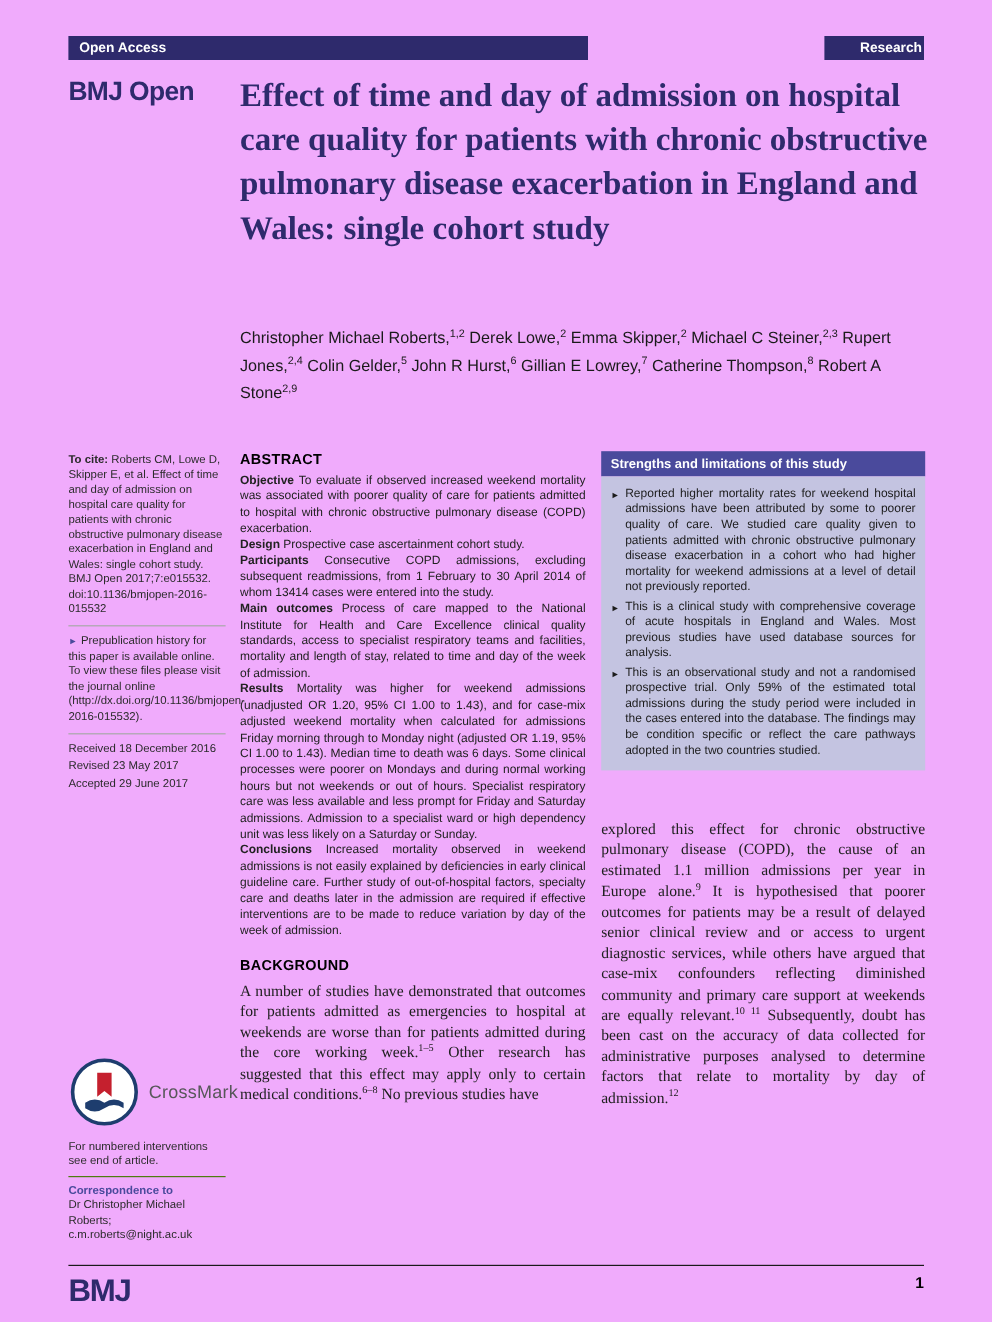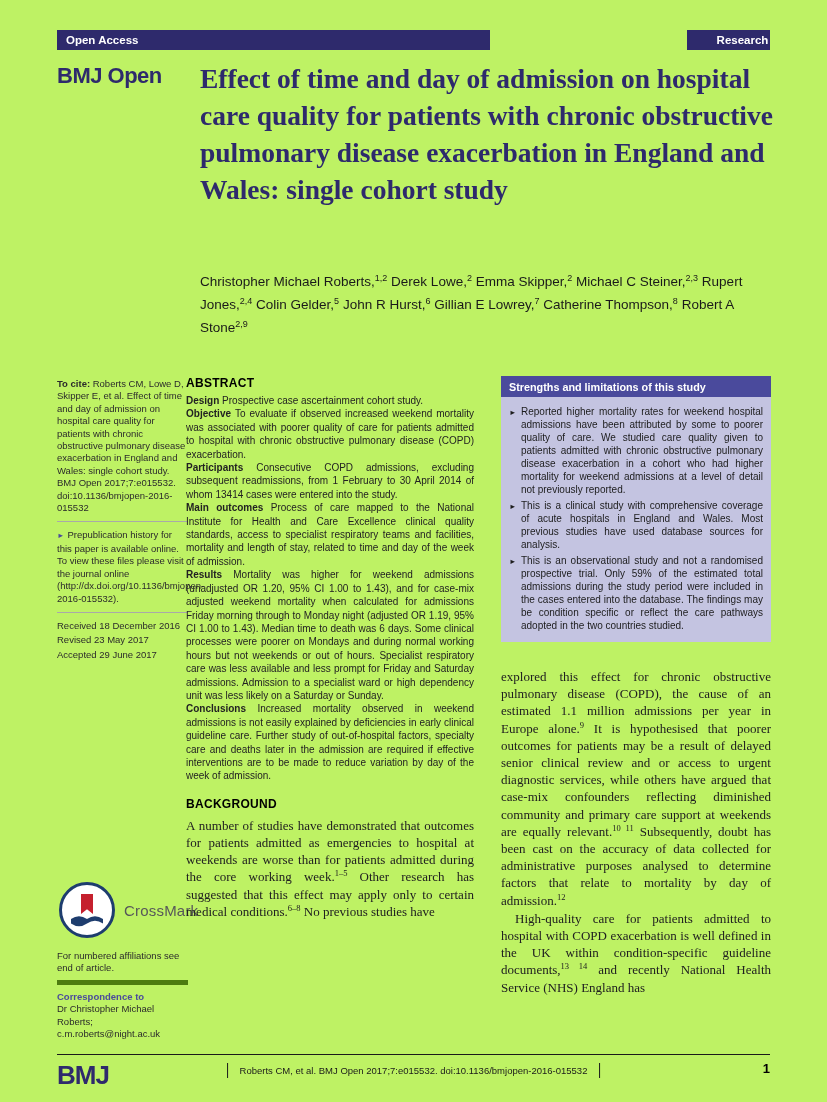--- a/index.html
+++ b/index.html
@@ -1,19 +1,19 @@
 <!DOCTYPE html>
 <html><head>
 <meta charset="utf-8">
 <style>
   * { margin:0; padding:0; box-sizing:border-box; }
   html,body { background:#ffffff; }
   .page {
     position:relative; width:827px; height:1102px; margin:0 auto;
-    background:#bef264; overflow:hidden;
+    background:#f0abfc; overflow:hidden;
     font-family:"Liberation Sans", sans-serif; color:#1a1a1a;
   }
   
   .topbar {
     position:absolute; top:30px; height:20px; background:#2e2a6c; color:#fff;
     font-size:11.5px; font-weight:bold; display:flex; align-items:center;
   }
   .topbar.left  { left:57px; width:433px; padding-left:9px; }
   .topbar.right { left:687px; width:83px; justify-content:center;padding-left:28px; }
 
@@ -46,46 +46,46 @@
     display:flex; align-items:center; gap:7px;
   }
   .cm-text { font-size:15px; color:#57575a; letter-spacing:0.2px; }
   .affil-note {
     position:absolute; left:57px; top:950px; width:131px;
     font-size:9.5px; line-height:12.4px; color:#2b2b2b;
   }
   .correspondence {
     position:absolute; left:57px; top:980px; width:131px;
     font-size:9.5px; line-height:12.4px; color:#2b2b2b;
-    border-top:5px solid #4d7c0f; padding-top:6px;
+    border-top:1px solid #4d7c0f; padding-top:6px;
   }
   .corr-label { color:#4a4a9c; font-weight:bold; }
 
   
-  .abstract { position:absolute; left:186px; top:376px; width:288px; }
+  .abstract { position:absolute; left:200px; top:376px; width:288px; }
   .abs-heading, .bg-heading {
     font-size:12px; font-weight:bold; color:#000; letter-spacing:0.3px;
     margin-bottom:4px;
   }
   .bg-heading { margin-top:14px; margin-bottom:6px; }
   .abs-sec {
     font-size:10px; line-height:13.4px; text-align:justify; color:#222;
     margin:0;
   }
   .abs-label { font-weight:bold; }
   .body-para {
     font-family:"Liberation Serif", serif; font-size:13px; line-height:17.2px;
     text-align:justify; color:#202020; margin:0;
   }
   .body-para sup { font-size:8.5px; line-height:0; }
   .body-para.indent { text-indent:14px; margin-top:1px; }
 
   
   .rightcol { position:absolute; left:501px; top:376px; width:270px; }
-  .strengths { margin-bottom:26px; }
+  .strengths { margin-bottom:40px; }
   .sb-header {
     background:#4a4a9c; color:#fff; font-size:10.8px; font-weight:bold;
     padding:5px 8px 4px 8px;
   }
   .sb-body { background:#c4c4e1; padding:8px 8px 10px 8px; }
   .sb-bullet {
     position:relative; padding-left:12px; font-size:10px; line-height:13px;
     text-align:justify; color:#1c1c1c; margin-bottom:3px;
   }
   .sb-bullet:last-child { margin-bottom:0; }
@@ -135,52 +135,50 @@
 
   <div class="crossmark">
     <svg width="60" height="60" viewBox="0 0 60 60">
       <circle cx="30" cy="30" r="26.5" fill="#ffffff" stroke="#1e3d6e" stroke-width="3"></circle>
       <path d="M24 14 h12 v20 l-6 -4.8 -6 4.8 z" fill="#c5202e"></path>
       <path d="M14 39 q8 -5.5 16 0 q8 -5.5 16 0 l0 4.5 q-8 -5.5 -16 0 q-8 5.5 -16 0 z" fill="#1e3d6e"></path>
     </svg>
     <span class="cm-text">CrossMark</span>
   </div>
 
-  <div class="affil-note">For numbered affiliations see end of article.</div>
+  <div class="affil-note">For numbered interventions see end of article.</div>
 
   <div class="correspondence">
     <div class="corr-label">Correspondence to</div>
     <div>Dr Christopher Michael Roberts; c.m.roberts@night.ac.uk</div>
   </div>
 
   <div class="abstract">
     <div class="abs-heading">ABSTRACT</div>
     <div>
+        <p class="abs-sec"><span class="abs-label">Objective</span>&nbsp;To evaluate if observed increased weekend mortality was associated with poorer quality of care for patients admitted to hospital with chronic obstructive pulmonary disease (COPD) exacerbation.</p>
         <p class="abs-sec"><span class="abs-label">Design</span>&nbsp;Prospective case ascertainment cohort study.</p>
-        <p class="abs-sec"><span class="abs-label">Objective</span>&nbsp;To evaluate if observed increased weekend mortality was associated with poorer quality of care for patients admitted to hospital with chronic obstructive pulmonary disease (COPD) exacerbation.</p>
         <p class="abs-sec"><span class="abs-label">Participants</span>&nbsp;Consecutive COPD admissions, excluding subsequent readmissions, from 1 February to 30 April 2014 of whom 13414 cases were entered into the study.</p>
         <p class="abs-sec"><span class="abs-label">Main outcomes</span>&nbsp;Process of care mapped to the National Institute for Health and Care Excellence clinical quality standards, access to specialist respiratory teams and facilities, mortality and length of stay, related to time and day of the week of admission.</p>
         <p class="abs-sec"><span class="abs-label">Results</span>&nbsp;Mortality was higher for weekend admissions (unadjusted OR 1.20, 95% CI 1.00 to 1.43), and for case-mix adjusted weekend mortality when calculated for admissions Friday morning through to Monday night (adjusted OR 1.19, 95% CI 1.00 to 1.43). Median time to death was 6 days. Some clinical processes were poorer on Mondays and during normal working hours but not weekends or out of hours. Specialist respiratory care was less available and less prompt for Friday and Saturday admissions. Admission to a specialist ward or high dependency unit was less likely on a Saturday or Sunday.</p>
         <p class="abs-sec"><span class="abs-label">Conclusions</span>&nbsp;Increased mortality observed in weekend admissions is not easily explained by deficiencies in early clinical guideline care. Further study of out-of-hospital factors, specialty care and deaths later in the admission are required if effective interventions are to be made to reduce variation by day of the week of admission.</p>
       </div>
     <div class="bg-heading">BACKGROUND</div>
     <p class="body-para">A number of studies have demonstrated that outcomes for patients admitted as emergencies to hospital at weekends are worse than for patients admitted during the core working week.<sup>1–5</sup> Other research has suggested that this effect may apply only to certain medical conditions.<sup>6–8</sup> No previous studies have</p>
   </div>
 
   <div class="rightcol">
     <div class="strengths">
       <div class="sb-header">Strengths and limitations of this study</div>
       <div class="sb-body">
           <div class="sb-bullet"><span class="sb-mark">►</span>Reported higher mortality rates for weekend hospital admissions have been attributed by some to poorer quality of care. We studied care quality given to patients admitted with chronic obstructive pulmonary disease exacerbation in a cohort who had higher mortality for weekend admissions at a level of detail not previously reported.</div>
           <div class="sb-bullet"><span class="sb-mark">►</span>This is a clinical study with comprehensive coverage of acute hospitals in England and Wales. Most previous studies have used database sources for analysis.</div>
           <div class="sb-bullet"><span class="sb-mark">►</span>This is an observational study and not a randomised prospective trial. Only 59% of the estimated total admissions during the study period were included in the cases entered into the database. The findings may be condition specific or reflect the care pathways adopted in the two countries studied.</div>
         </div>
     </div>
     <p class="body-para">explored this effect for chronic obstructive pulmonary disease (COPD), the cause of an estimated 1.1 million admissions per year in Europe alone.<sup>9</sup> It is hypothesised that poorer outcomes for patients may be a result of delayed senior clinical review and or access to urgent diagnostic services, while others have argued that case-mix confounders reflecting diminished community and primary care support at weekends are equally relevant.<sup>10 11</sup> Subsequently, doubt has been cast on the accuracy of data collected for administrative purposes analysed to determine factors that relate to mortality by day of admission.<sup>12</sup></p>
-    <p class="body-para indent">High-quality care for patients admitted to hospital with COPD exacerbation is well defined in the UK within condition-specific guideline documents,<sup>13 14</sup> and recently National Health Service (NHS) England has</p>
   </div>
 
   <div class="footer-line"></div>
   <div class="footer-logo">BMJ</div>
-  <div class="footer-citation">Roberts CM, et al. BMJ Open 2017;7:e015532. doi:10.1136/bmjopen-2016-015532</div>
   <div class="footer-page">1</div>
 
 </div>
 
 </body></html>

